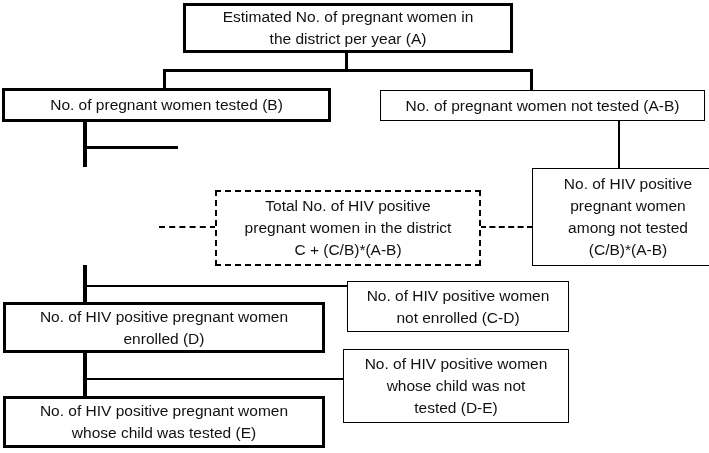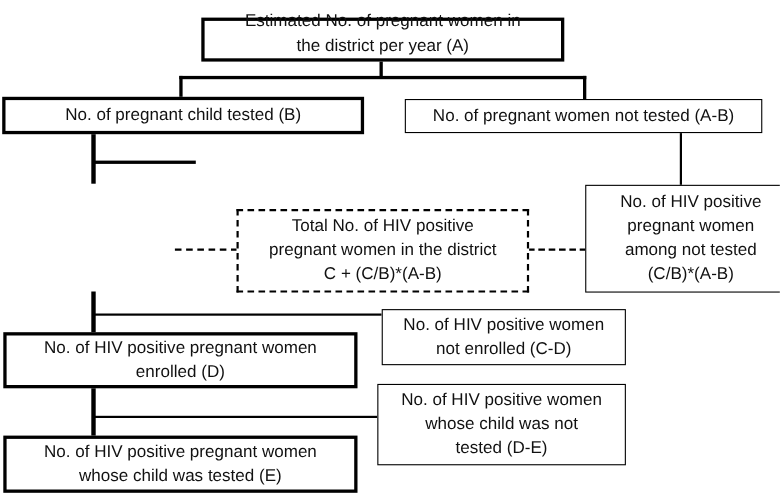--- a/index.html
+++ b/index.html
@@ -65,30 +65,30 @@
 
   <div class="dashline" style="left:159px; top:226px; width:57px;"></div>
   <div class="dashline" style="left:480px; top:226px; width:53px;"></div>
 
   <div class="line" style="left:83px;  top:265px; width:4px;   height:38px;"></div>
   <div class="line" style="left:85px;  top:285px; width:262px; height:2px;"></div>
 
   <div class="line" style="left:83px;  top:352px; width:4px;   height:45px;"></div>
   <div class="line" style="left:85px;  top:378px; width:258px; height:2px;"></div>
 
-  <div class="box bold" style="left:183px; top:16px;   width:330px; height:40px;align-items:flex-end;">
+  <div class="box bold" style="left:183px; top:3px;   width:330px; height:50px;align-items:flex-end;">
     <span class="label">Estimated No. of pregnant women in
 the district per year (A)</span>
   </div>
 
   <div class="box bold" style="left:2px;   top:88px;  width:329px; height:34px;">
-    <span class="label">No. of pregnant child tested (B)</span>
+    <span class="label">No. of pregnant women tested (B)</span>
   </div>
 
-  <div class="box thin" style="left:368px; top:90px;  width:325px; height:31px;">
+  <div class="box thin" style="left:380px; top:90px;  width:325px; height:31px;">
     <span class="label">No. of pregnant women not tested (A-B)</span>
   </div>
 
 
 
   <div class="box dashed" style="left:215px; top:190px; width:266px; height:76px;">
     <span class="label">Total No. of HIV positive
 pregnant women in the district
 C + (C/B)*(A-B)</span>
   </div>

